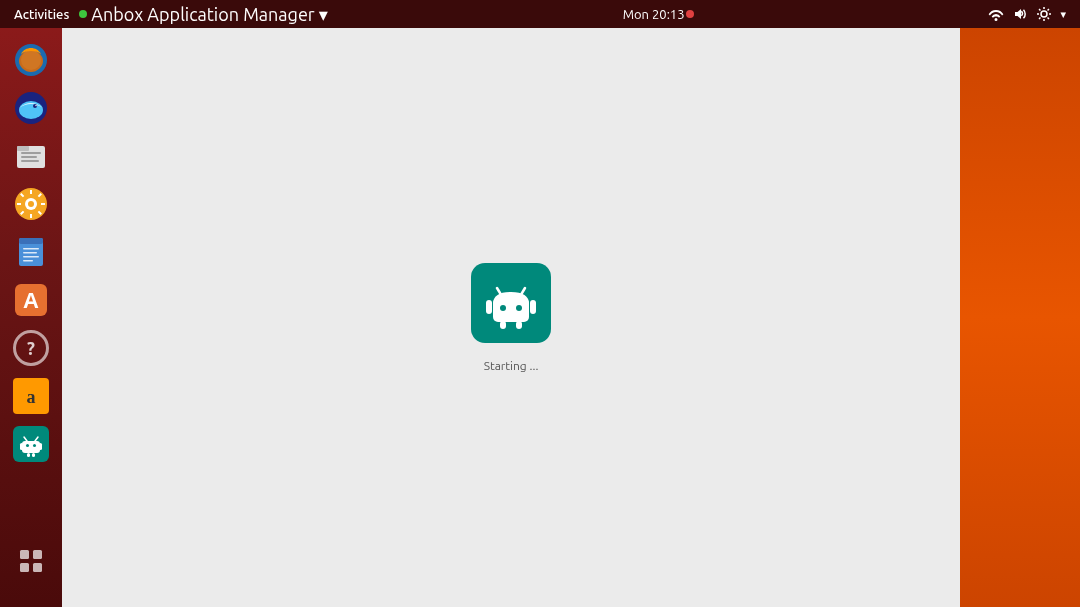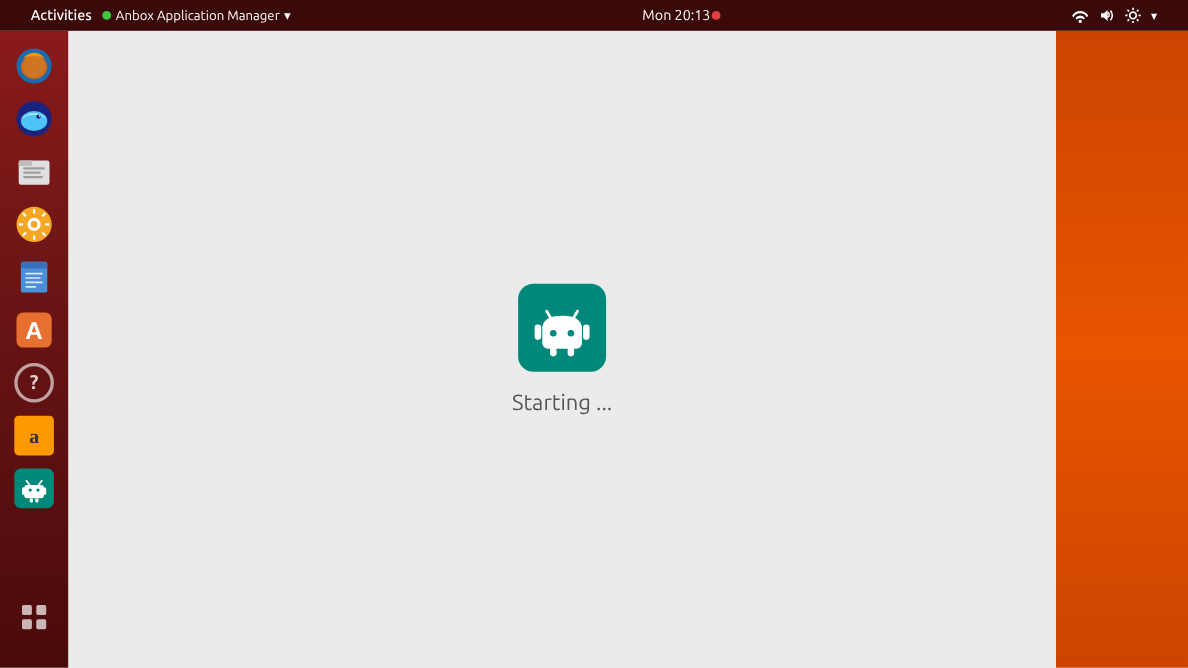--- a/index.html
+++ b/index.html
@@ -13,37 +13,37 @@
 
     
     .topbar {
       position: absolute;
       top: 0; left: 0; right: 0;
       height: 28px;
       background: #3a0a0a;
       display: flex;
       align-items: center;
       justify-content: space-between;
-      padding: 0 28px;
+      padding: 0 14px;
       z-index: 100;
     }
     .topbar-left {
       display: flex;
       align-items: center;
       gap: 10px;
     }
     .topbar-activities {
       color: #fff;
       font-size: 13px;
       font-weight: 500;
       cursor: pointer;
     }
     .topbar-app-name {
       color: #fff;
-      font-size: 12px;
+      font-size: 18px;
       display: flex;
       align-items: center;
       gap: 4px;
     }
     .app-dot {
       width: 8px;
       height: 8px;
       background: #3ec73e;
       border-radius: 50%;
       display: inline-block;
@@ -185,21 +185,21 @@
       height: 80px;
       background: #00897B;
       border-radius: 14px;
       display: flex;
       align-items: center;
       justify-content: center;
     }
 
     .starting-text {
       color: #555;
-      font-size: 20px;
+      font-size: 12px;
       font-weight: 400;
     }
     .icon-help {
       width: 36px; height: 36px;
       background: transparent;
       border-radius: 50%;
       border: 3px solid rgba(255,255,255,0.6);
       display: flex; align-items: center; justify-content: center;
       color: rgba(255,255,255,0.8);
       font-size: 18px; font-weight: bold;

